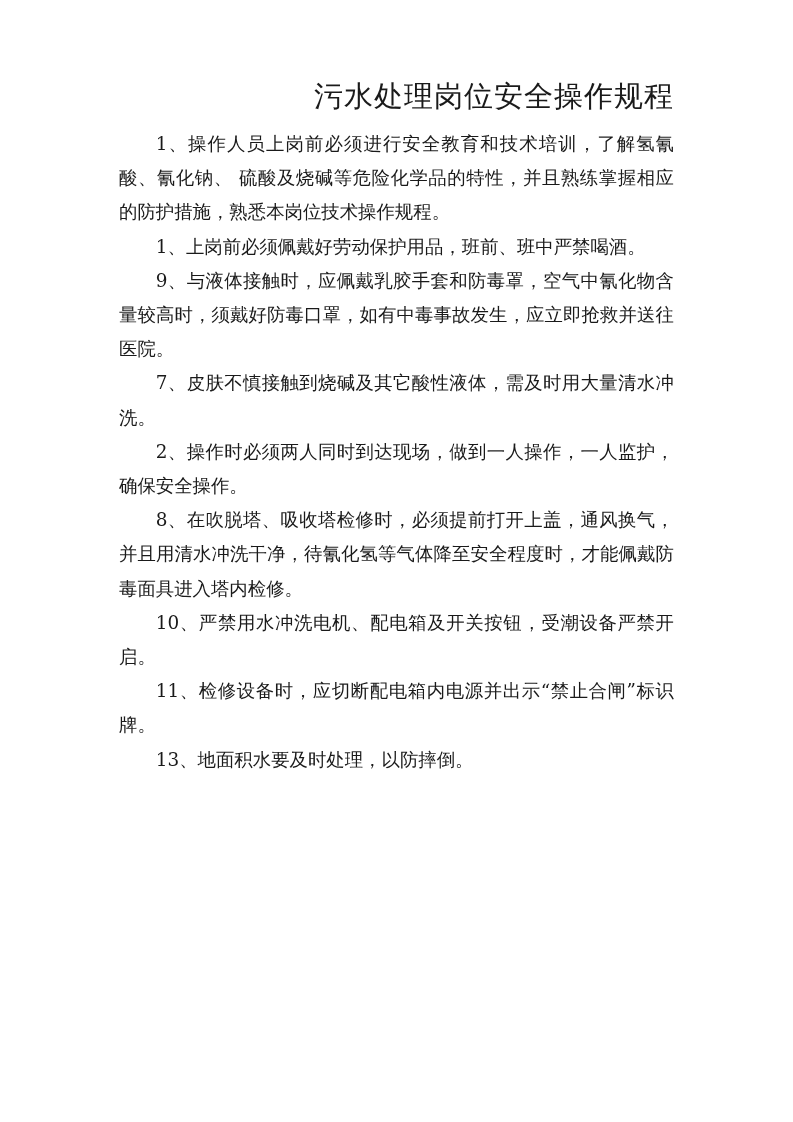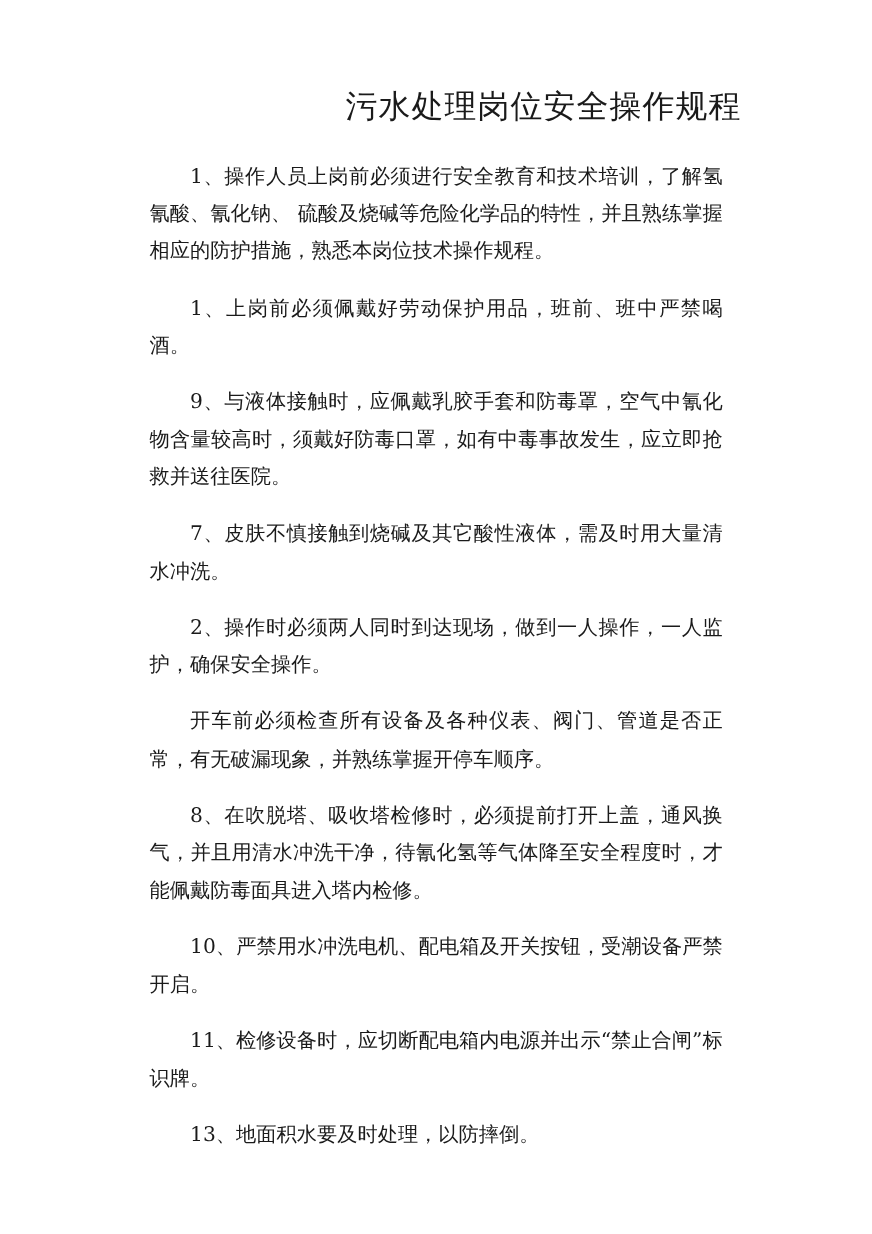--- a/index.html
+++ b/index.html
@@ -36,34 +36,33 @@
     .body {
       position: absolute;
       left: 0;
       top: 127px;
       width: 555px;
       font-size: 18.4px;
       line-height: 34.2px;
       text-align: justify;
     }
     .para {
-      margin: 17px;
+      margin: 0;
       text-indent: 2em;
     }
   </style>
 </head>
 <body>
 
 <div class="page">
   <h1 class="title">污水处理岗位安全操作规程</h1>
   <div class="body">
     <p class="para">1、操作人员上岗前必须进行安全教育和技术培训，了解氢氰酸、氰化钠、 硫酸及烧碱等危险化学品的特性，并且熟练掌握相应的防护措施，熟悉本岗位技术操作规程。</p>
     <p class="para">1、上岗前必须佩戴好劳动保护用品，班前、班中严禁喝酒。</p>
     <p class="para">9、与液体接触时，应佩戴乳胶手套和防毒罩，空气中氰化物含量较高时，须戴好防毒口罩，如有中毒事故发生，应立即抢救并送往医院。</p>
     <p class="para">7、皮肤不慎接触到烧碱及其它酸性液体，需及时用大量清水冲洗。</p>
     <p class="para">2、操作时必须两人同时到达现场，做到一人操作，一人监护，确保安全操作。</p>
-    <p class="para">开车前必须检查所有设备及各种仪表、阀门、管道是否正常，有无破漏现象，并熟练掌握开停车顺序。</p>
     <p class="para">8、在吹脱塔、吸收塔检修时，必须提前打开上盖，通风换气，并且用清水冲洗干净，待氰化氢等气体降至安全程度时，才能佩戴防毒面具进入塔内检修。</p>
     <p class="para">10、严禁用水冲洗电机、配电箱及开关按钮，受潮设备严禁开启。</p>
     <p class="para">11、检修设备时，应切断配电箱内电源并出示“禁止合闸”标识牌。</p>
     <p class="para">13、地面积水要及时处理，以防摔倒。</p>
   </div>
 </div>
 
 </body></html>

